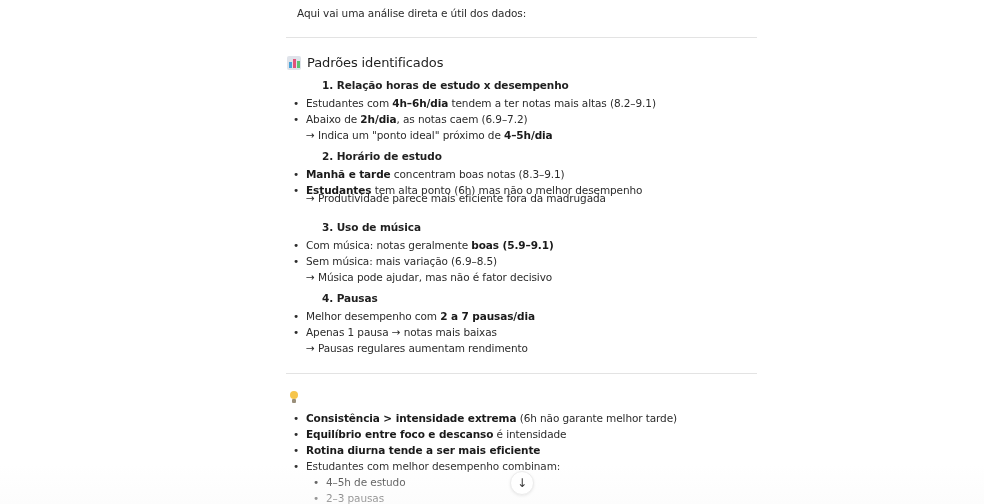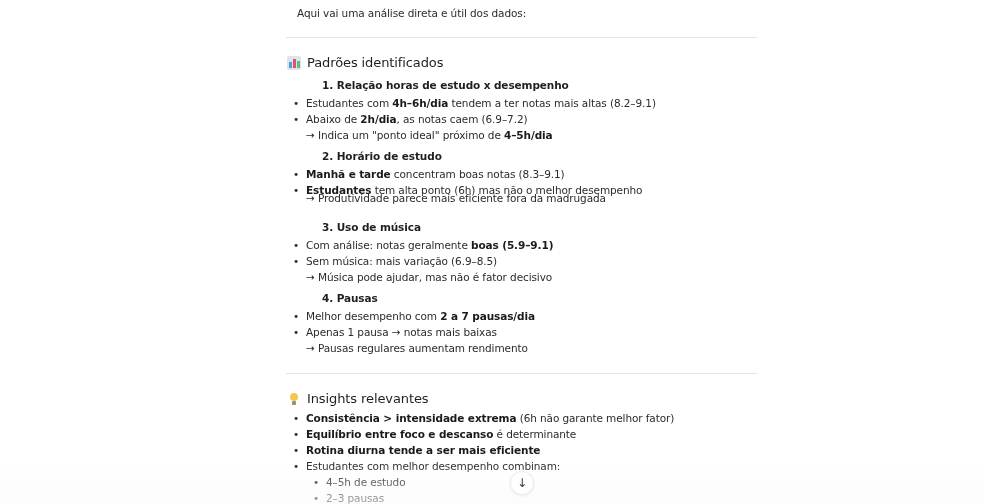--- a/index.html
+++ b/index.html
@@ -61,40 +61,39 @@
   <div class="li" style="top:95px"><span>Estudantes com </span><b>4h–6h/dia</b><span> tendem a ter notas mais altas (8.2–9.1)</span></div>
   <div class="li" style="top:111px"><span>Abaixo de </span><b>2h/dia</b><span>, as notas caem (6.9–7.2)</span></div>
   <div class="cont" style="top:127px"><span>→ Indica um "ponto ideal" próximo de </span><b>4–5h/dia</b></div>
 
   <div class="h3" style="top:148px">2. Horário de estudo</div>
   <div class="li" style="top:166px"><b>Manhã e tarde</b><span> concentram boas notas (8.3–9.1)</span></div>
   <div class="li" style="top:182px"><b>Estudantes</b><span> tem alta ponto (6h) mas não o melhor desempenho</span></div>
   <div class="cont" style="top:190px">→ Produtividade parece mais eficiente fora da madrugada</div>
 
   <div class="h3" style="top:219px">3. Uso de música</div>
-  <div class="li" style="top:237px"><span>Com análise: notas geralmente </span><b>boas (5.9–9.1)</b></div>
+  <div class="li" style="top:237px"><span>Com música: notas geralmente </span><b>boas (5.9–9.1)</b></div>
   <div class="li" style="top:253px">Sem música: mais variação (6.9–8.5)</div>
   <div class="cont" style="top:269px">→ Música pode ajudar, mas não é fator decisivo</div>
 
   <div class="h3" style="top:290px">4. Pausas</div>
   <div class="li" style="top:308px"><span>Melhor desempenho com </span><b>2 a 7 pausas/dia</b></div>
   <div class="li" style="top:324px">Apenas 1 pausa → notas mais baixas</div>
   <div class="cont" style="top:340px">→ Pausas regulares aumentam rendimento</div>
 
   <div class="hr" style="top:373px"></div>
 
   <div class="h2" style="top:390px">
     <span class="emoji bulb-emoji">
       <i class="glass"></i>
         <i class="base"></i>
     </span>
-    <span>Insights relevantes</span>
   </div>
-  <div class="li" style="top:410px"><b>Consistência &gt; intensidade extrema</b><span> (6h não garante melhor fator)</span></div>
-  <div class="li" style="top:426px"><b>Equilíbrio entre foco e descanso</b><span> é determinante</span></div>
+  <div class="li" style="top:410px"><b>Consistência &gt; intensidade extrema</b><span> (6h não garante melhor tarde)</span></div>
+  <div class="li" style="top:426px"><b>Equilíbrio entre foco e descanso</b><span> é intensidade</span></div>
   <div class="li" style="top:442px"><b>Rotina diurna tende a ser mais eficiente</b></div>
   <div class="li" style="top:458px">Estudantes com melhor desempenho combinam:</div>
   <div class="li nested" style="top:474px">4–5h de estudo</div>
   <div class="li nested" style="top:490px">2–3 pausas</div>
 </div>
 
 <div class="fade"></div>
 <div class="scroll-btn">
   <span>↓</span>
 </div>

